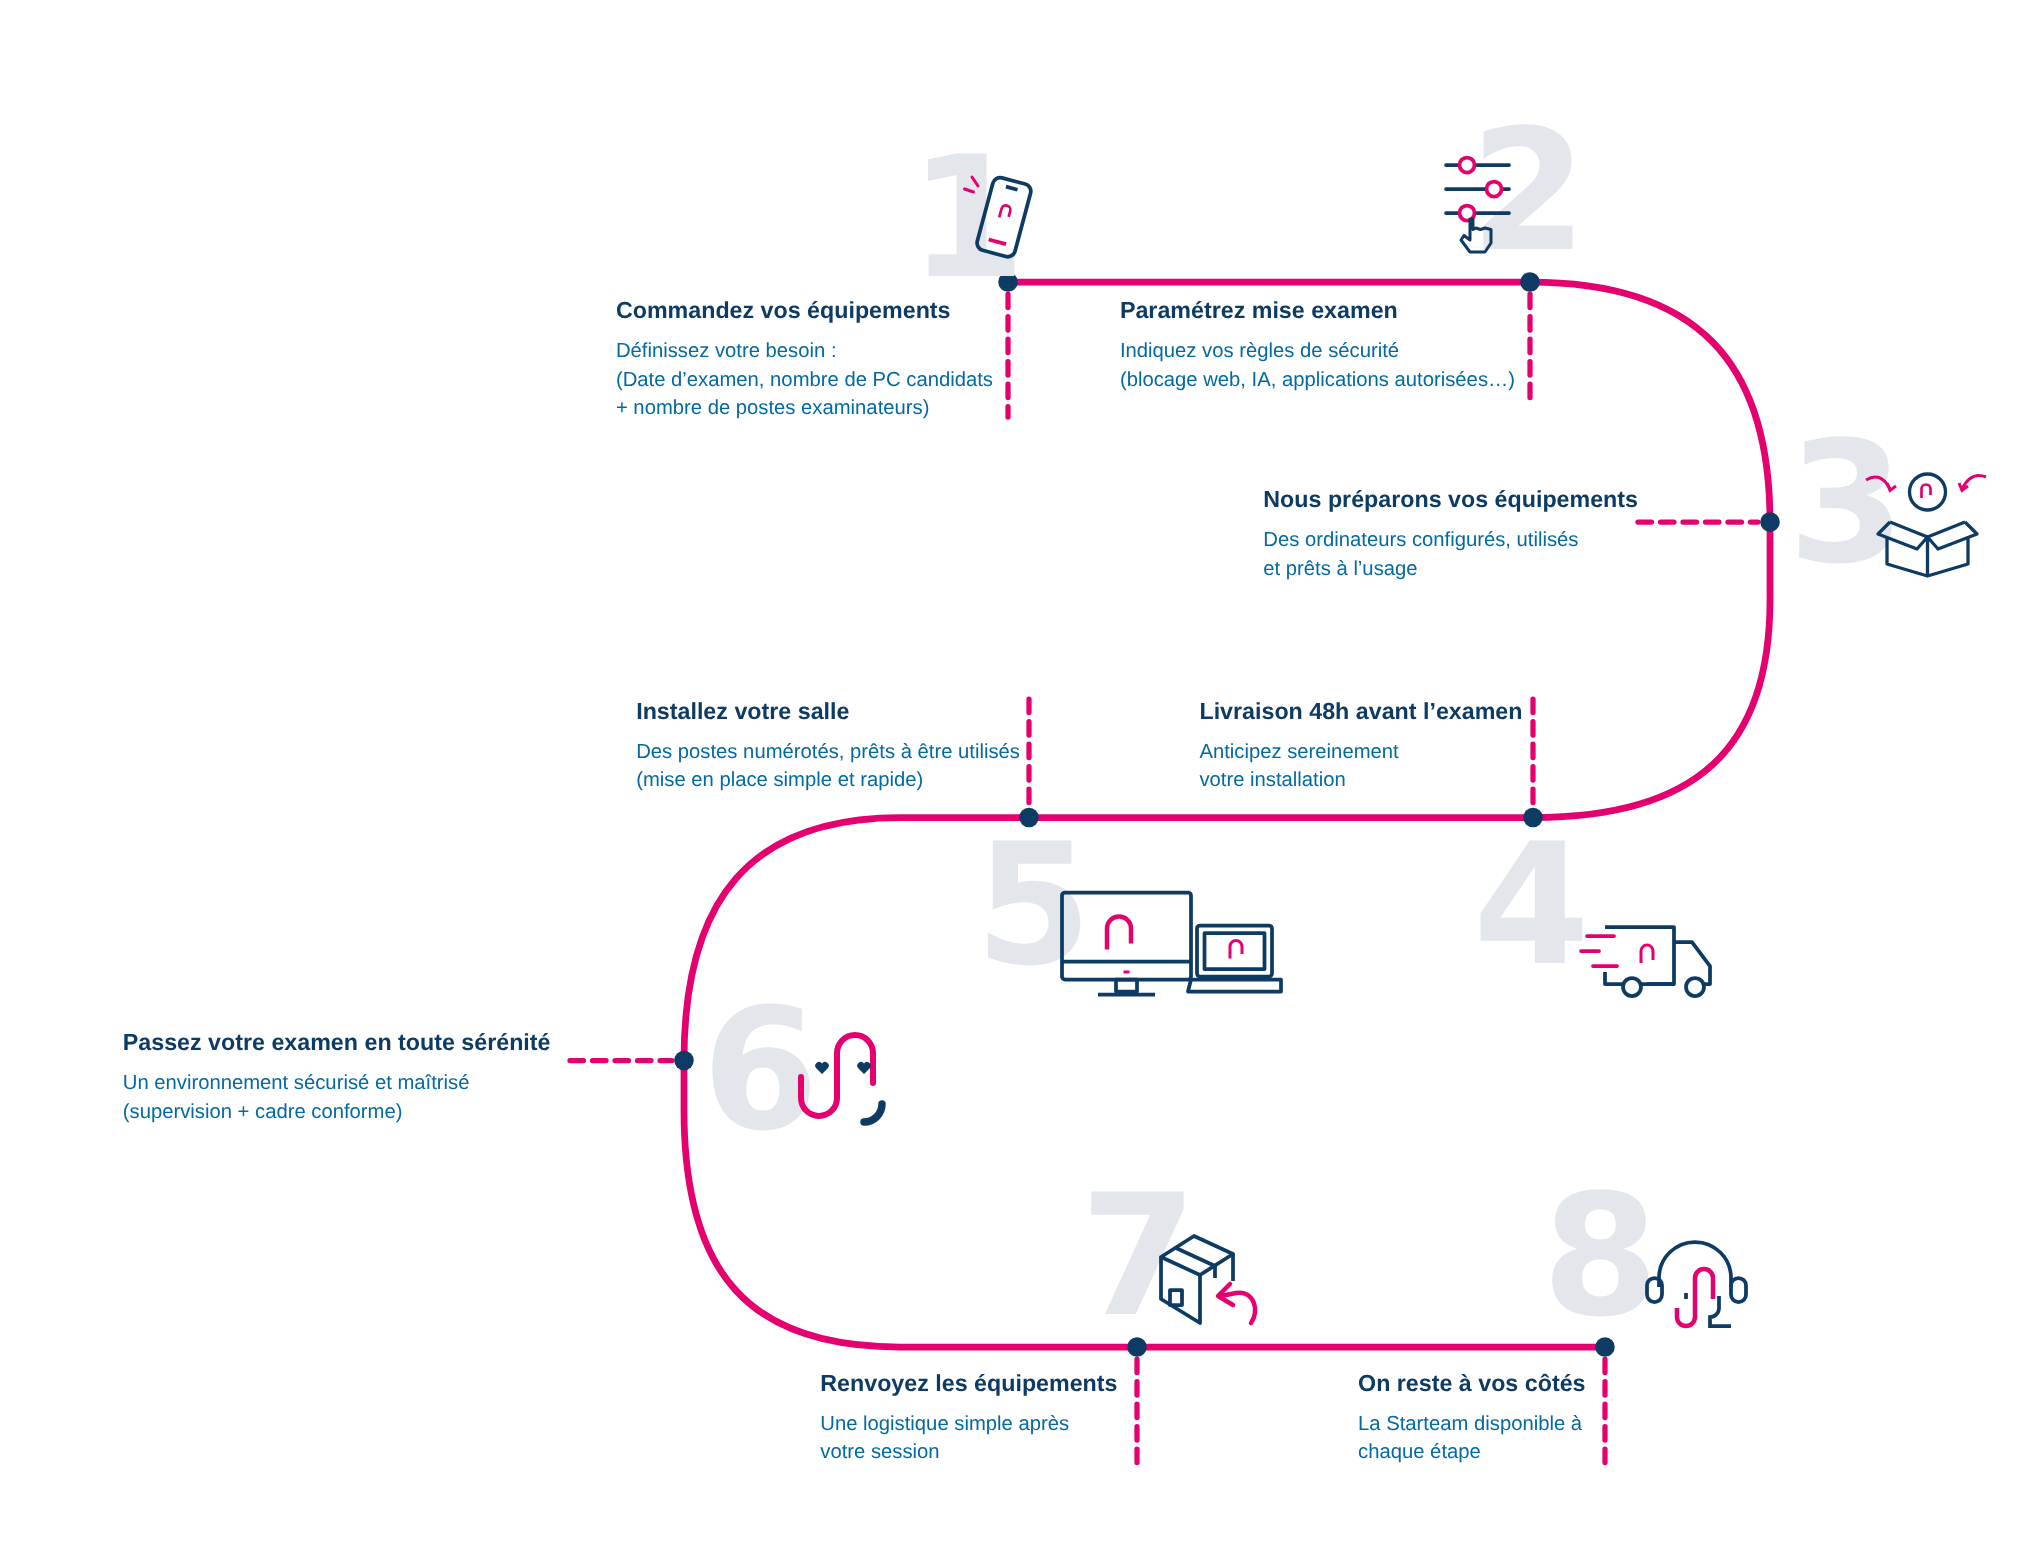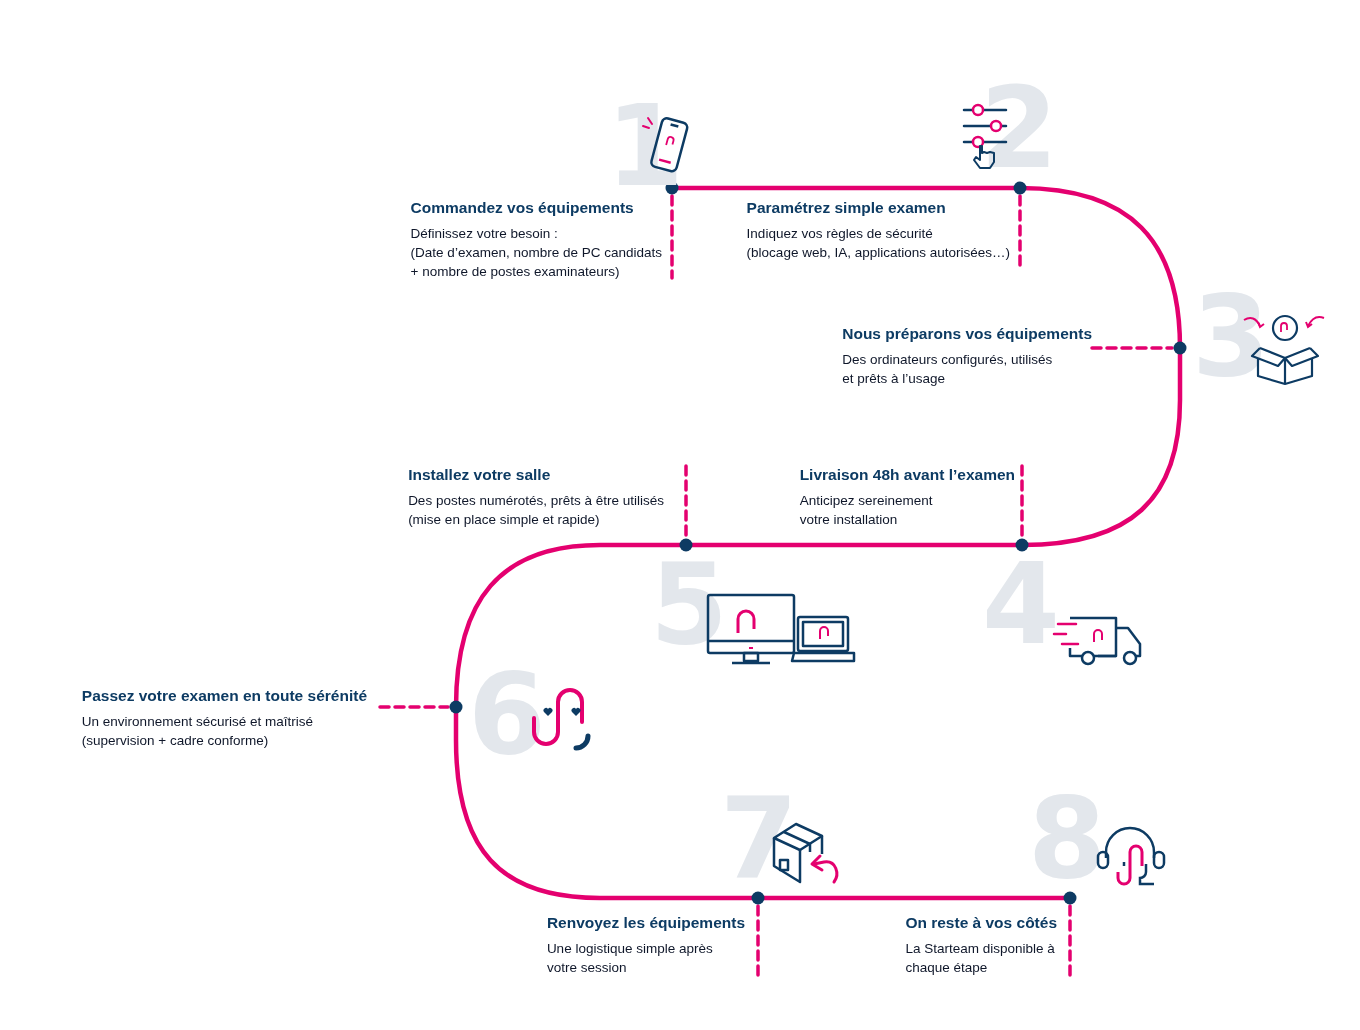--- a/index.html
+++ b/index.html
@@ -1,21 +1,21 @@
 <!DOCTYPE html>
 <html><head>
 <meta charset="utf-8">
 <style>
   html, body { margin:0; padding:0; background:#ffffff; }
   body { width:1360px; height:1030px; position:relative; overflow:hidden; font-family:"Liberation Sans", sans-serif; }
   #canvas { position:absolute; left:0; top:0; }
   .bignum { position:absolute; font-family:"DejaVu Sans", sans-serif; font-weight:bold; color:#e3e7ec; font-size:112px; line-height:1; letter-spacing:-4px; }
   .step { position:absolute; text-align:left; color:#0d3b63; }
   .step .title { font-weight:bold; font-size:15.5px; line-height:20px; white-space:nowrap; }
-  .step .desc { font-size:13.5px; line-height:19px; margin-top:6px; white-space:nowrap; color:#0f172a; }
+  .step .desc { font-size:13.5px; line-height:19px; margin-top:6px; white-space:nowrap; color:#0369a1; }
   .icon { position:absolute; }
 </style>
 </head>
 <body>
 
 <svg id="canvas" width="1360" height="1030" viewBox="0 0 1360 1030">
 
   <path d="M672 188 L1020 188 C1130 188 1180 240 1180 348 L1180 400 C1180 500 1130 545 1022 545 L600 545 C500 545 456 600 456 707 L456 740 C456 850 500 898 600 898 L1070 898" fill="none" stroke="#e4006f" stroke-width="4.5" stroke-linecap="round"></path>
 
   <g stroke="#e4006f" stroke-width="3.5" stroke-dasharray="9,6" fill="none" stroke-linecap="round">
@@ -158,21 +158,21 @@
 <div class="step" style="right:698px; top:198px;">
   <div class="title">Commandez vos équipements</div>
   <div class="desc">
     <div>Définissez votre besoin :</div>
     <div>(Date d’examen, nombre de PC candidats</div>
     <div>+ nombre de postes examinateurs)</div>
   </div>
 </div>
 
 <div class="step" style="right:350px; top:198px;">
-  <div class="title">Paramétrez simple examen</div>
+  <div class="title">Paramétrez mise examen</div>
   <div class="desc">
     <div>Indiquez vos règles de sécurité</div>
     <div>(blocage web, IA, applications autorisées…)</div>
   </div>
 </div>
 
 <div class="step" style="right:268px; top:324px;">
   <div class="title">Nous préparons vos équipements</div>
   <div class="desc">
     <div>Des ordinateurs configurés, utilisés</div>
@@ -181,21 +181,21 @@
 </div>
 
 <div class="step" style="right:345px; top:465px;">
   <div class="title">Livraison 48h avant l’examen</div>
   <div class="desc">
     <div>Anticipez sereinement</div>
     <div>votre installation</div>
   </div>
 </div>
 
-<div class="step" style="right:696px; top:465px;">
+<div class="step" style="right:680px; top:465px;">
   <div class="title">Installez votre salle</div>
   <div class="desc">
     <div>Des postes numérotés, prêts à être utilisés</div>
     <div>(mise en place simple et rapide)</div>
   </div>
 </div>
 
 <div class="step" style="right:993px; top:686px;">
   <div class="title">Passez votre examen en toute sérénité</div>
   <div class="desc">

